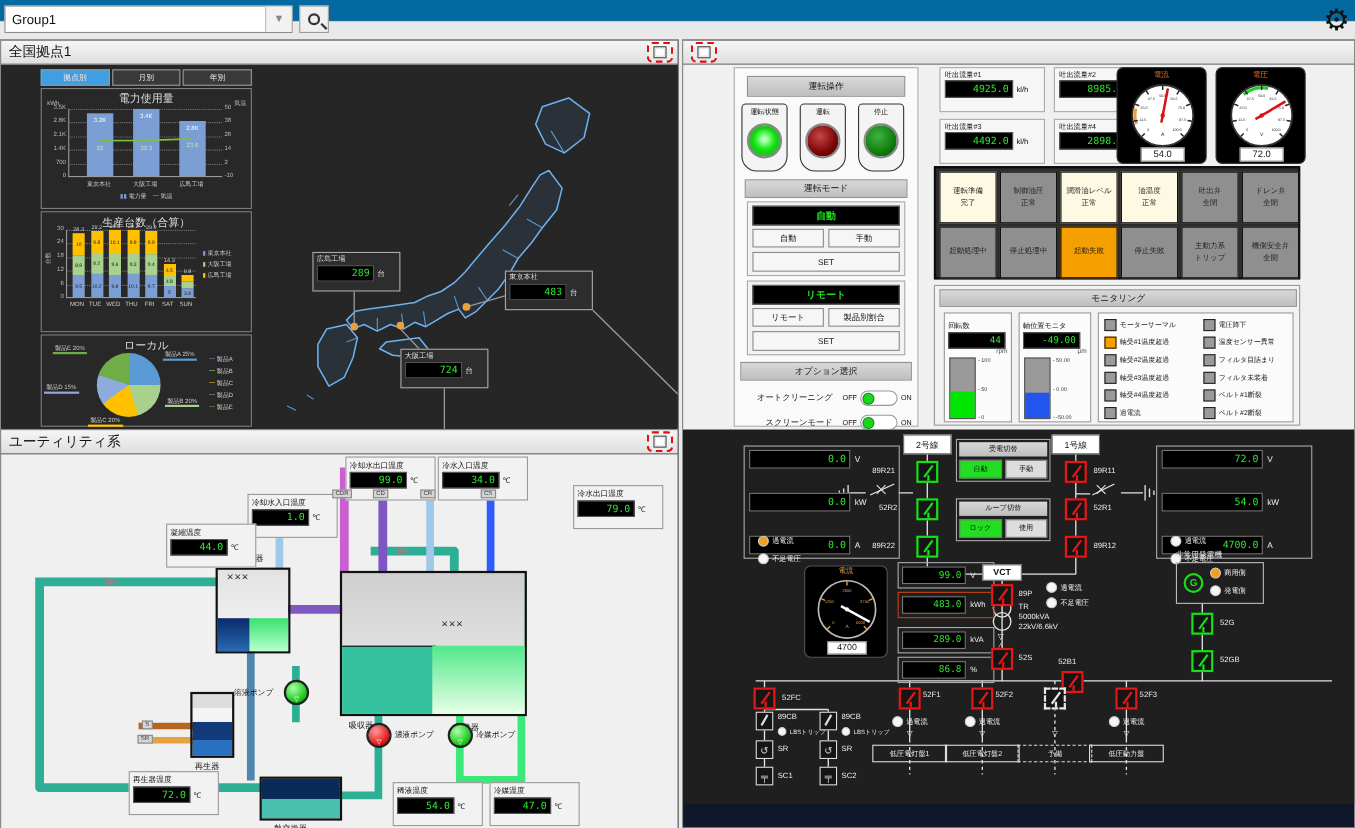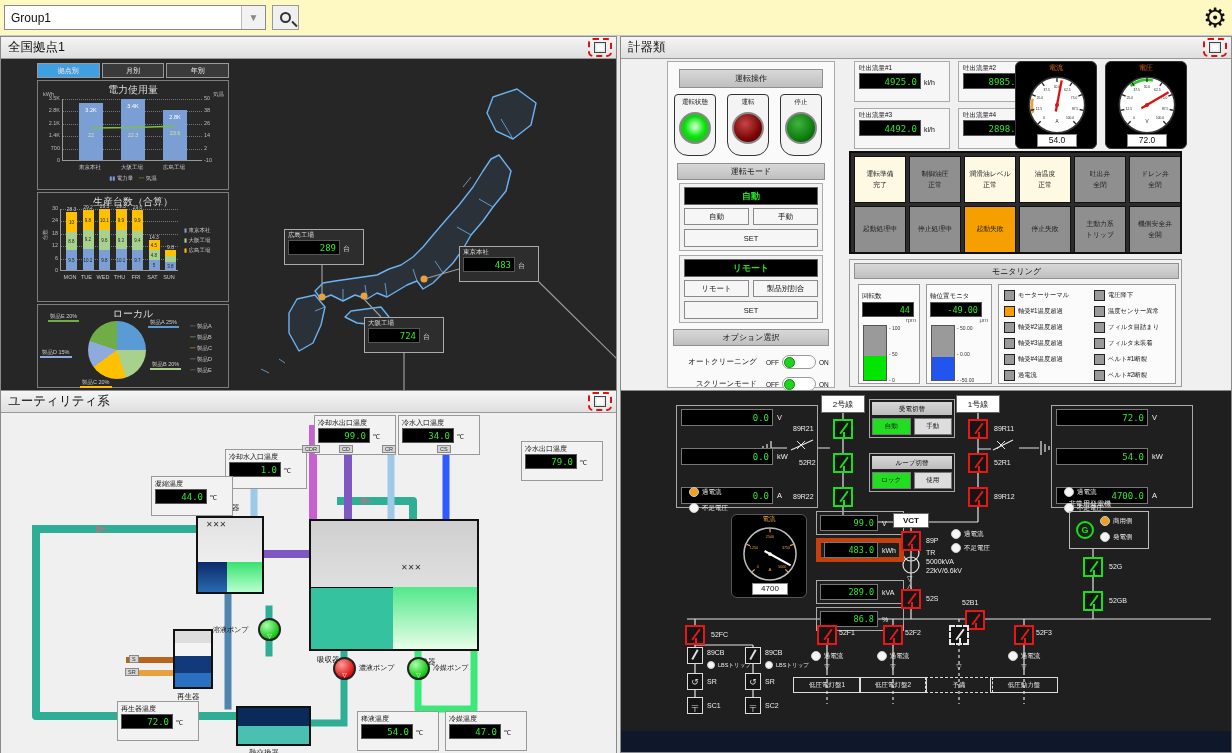--- a/index.html
+++ b/index.html
@@ -1,20 +1,20 @@
 <!DOCTYPE html>
 <html><head>
 <meta charset="utf-8">
 <style>
 *{margin:0;padding:0;box-sizing:border-box;font-family:"Liberation Sans",sans-serif}
 html,body{width:1232px;height:753px}
 body{background:#e9e9e9;position:relative;overflow:hidden;font-size:12px}
 .p{position:absolute}
 
-#topbar{left:0;top:0;width:1232px;height:36px;background:#fef9c3;border-bottom:1px solid #c8c8c8}
+#topbar{left:0;top:0;width:1232px;height:20px;background:#0369a1;border-bottom:1px solid #c8c8c8}
 #combo{left:4px;top:5px;width:262px;height:25px;background:#fff;border:1px solid #8a8a8a;display:flex;align-items:center}
 #combo .val{flex:1;padding-left:6px;color:#111}
 #combo .dd{width:24px;height:100%;border-left:1px solid #bbb;background:#f2f2f2;display:flex;align-items:center;justify-content:center;color:#888;font-size:10px}
 #searchbtn{left:272px;top:5px;width:27px;height:25px;background:#f0f0f0;border:1px solid #999;display:flex;align-items:center;justify-content:center}
 .mag{width:11px;height:11px;border:2px solid #333;border-radius:50%;position:relative}
 .mag::after{content:"";position:absolute;left:9px;top:9px;width:7px;height:2px;background:#333;transform:rotate(45deg)}
 #gearbtn{left:1198px;top:0;width:34px;height:36px;display:flex;align-items:center;justify-content:center;font-size:27px;color:#111}
 
 .panel{border:1px solid #8a8a8a;background:#0f172a}
 .phead{height:22px;background:linear-gradient(#f5f5f5,#dfdfdf);border-bottom:1px solid #999;display:flex;align-items:center;padding:0 4px 0 7px;color:#111}
@@ -328,21 +328,20 @@
         <div class="co osaka">
           <div class="nm">大阪工場</div>
           <span class="disp">724</span><span class="un">台</span>
         </div>
       </div>
   </div>
 </div>
 
 <div class="p panel" id="p-inst">
   <div class="phead">
-    <span class="ttl">計器類</span>
     <span class="ann">
         <span class="popbtn"></span>
       </span>
   </div>
   <div class="pbody">
     <div class="frame" style="left:46px;top:2px;width:168px;height:327px"></div>
     <div class="gbar" style="left:58px;top:10px;width:144px;height:19px">運転操作</div>
     <div class="p" style="left:53px;top:35px;display:flex;gap:11px">
 
         <div class="lamp">
@@ -836,21 +835,21 @@
       <div class="p" style="left:20px;top:68px;width:36px;height:12px;background:#fff;border:1px solid #888;color:#111;font-size:8px;text-align:center">4700</div>
     </div>
 
     <div class="p" style="left:195px;top:120px">
 
         <div style="width:88px;height:24px;border:1px solid #aaa;margin-bottom:3px;display:flex;align-items:center;gap:4px;padding:0 3px">
           <span class="disp" style="display:inline-block;width:58px;height:16px;background:#000;border:1px solid #777;color:#2ee62e;font-size:8.5px;font-family:'DejaVu Sans Mono',monospace;text-align:right;padding:2px 3px 0 0">99.0</span>
           <span style="color:#eee;font-size:7px">V</span>
         </div>
 
-        <div style="width:88px;height:24px;border:5px solid #c2410c;margin-bottom:18px;display:flex;align-items:center;gap:4px;padding:0 3px">
+        <div style="width:88px;height:24px;border:1px solid #c2410c;margin-bottom:8px;display:flex;align-items:center;gap:4px;padding:0 3px">
           <span class="disp" style="display:inline-block;width:58px;height:16px;background:#000;border:1px solid #777;color:#2ee62e;font-size:8.5px;font-family:'DejaVu Sans Mono',monospace;text-align:right;padding:2px 3px 0 0">483.0</span>
           <span style="color:#eee;font-size:7px">kWh</span>
         </div>
 
         <div style="width:88px;height:24px;border:1px solid #aaa;margin-bottom:3px;display:flex;align-items:center;gap:4px;padding:0 3px">
           <span class="disp" style="display:inline-block;width:58px;height:16px;background:#000;border:1px solid #777;color:#2ee62e;font-size:8.5px;font-family:'DejaVu Sans Mono',monospace;text-align:right;padding:2px 3px 0 0">289.0</span>
           <span style="color:#eee;font-size:7px">kVA</span>
         </div>
 
         <div style="width:88px;height:24px;border:1px solid #aaa;margin-bottom:3px;display:flex;align-items:center;gap:4px;padding:0 3px">

